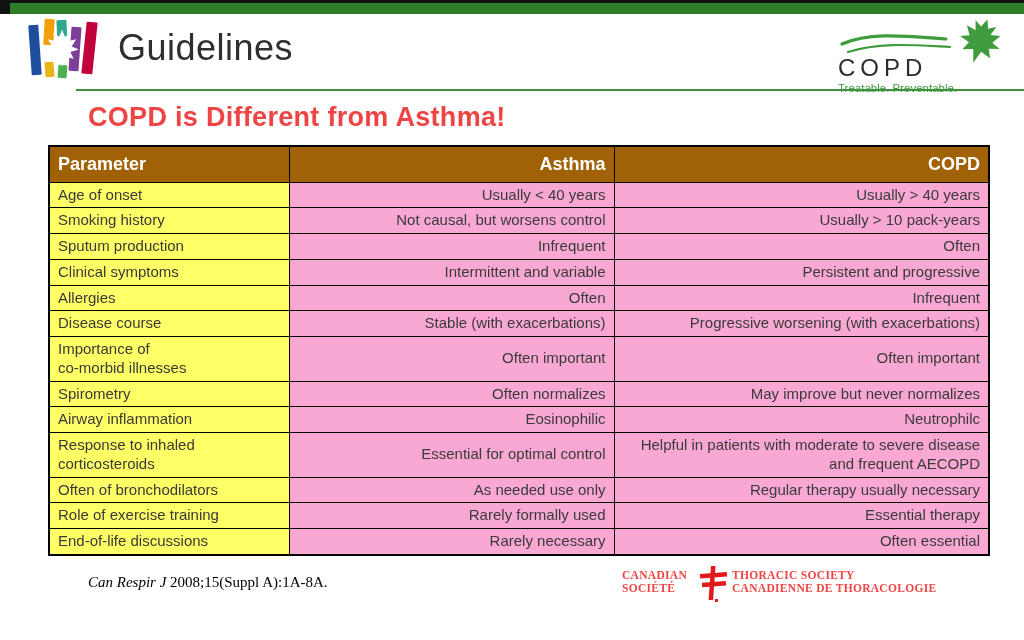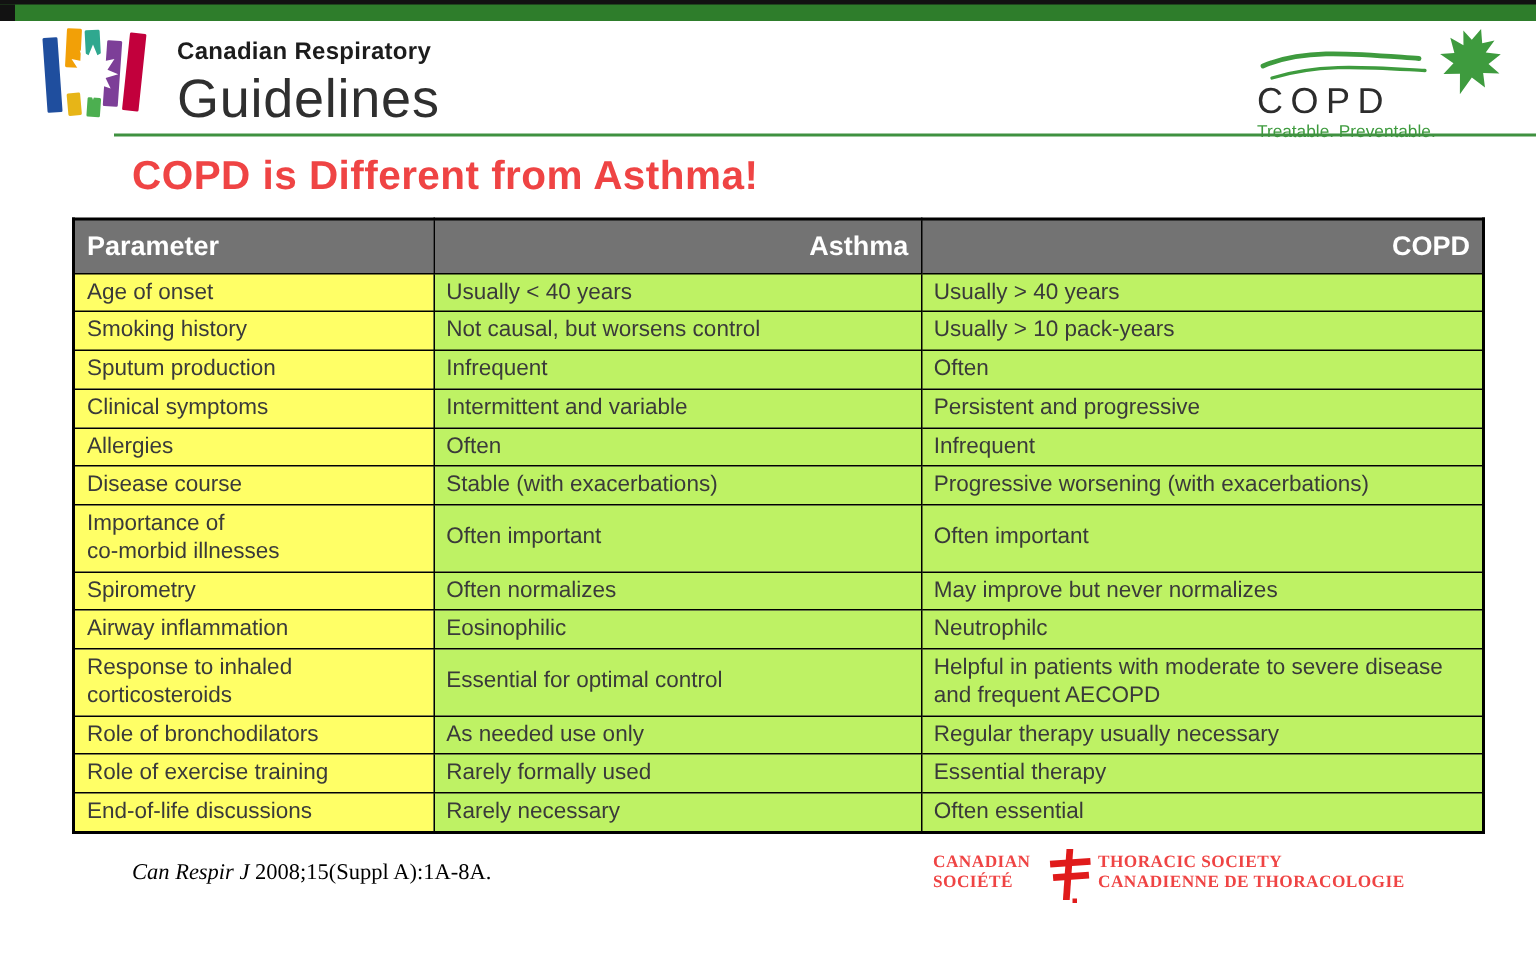--- a/index.html
+++ b/index.html
@@ -49,28 +49,28 @@
   }
 
   
   table.cmp{
     position:absolute;left:48px;top:145px;width:940px;
     border-collapse:collapse;table-layout:fixed;
     border:2px solid #000;
   }
   table.cmp th,table.cmp td{border:1px solid #000;box-sizing:border-box;}
   table.cmp thead th{
-    background:#737373;color:#fff;font-weight:bold;font-size:18px;
+    background:#a16207;color:#fff;font-weight:bold;font-size:18px;
     height:36px;padding:2px 8px;
   }
   th.col-param{text-align:left;}
   th.col-asthma,th.col-copd{text-align:right;}
   table.cmp td{font-size:15px;color:#3a3a3a;padding:3px 8px;line-height:1.25;height:20px;}
   td.param-cell{background:#ffff66;text-align:left;white-space:pre-line;color:#333;}
-  td.asthma-cell,td.copd-cell{background:#bef264;text-align:left;}
+  td.asthma-cell,td.copd-cell{background:#f9a8d4;text-align:right;}
 
   
   .citation{
     position:absolute;left:88px;top:574px;
     font-family:"Liberation Serif",serif;font-size:15px;color:#000;
   }
   .citation .cit-italic{font-style:italic;}
 
   .cts{position:absolute;left:622px;top:569px;display:flex;align-items:flex-start;
        font-family:"Liberation Serif",serif;color:#ef4444;}
@@ -96,21 +96,20 @@
       <div class="bar b-yellow"></div>
       <div class="bar b-teal"></div>
       <div class="bar b-green"></div>
       <div class="bar b-purple"></div>
       <div class="bar b-red"></div>
       <svg class="leaf-white" viewBox="0 0 100 100">
         <path fill="#ffffff" d="M50 4 L57 21 L71 13 L65 31 L84 27 L73 44 L90 51 L70 57 L78 74 L58 67 L50 92 L42 67 L22 74 L30 57 L10 51 L27 44 L16 27 L35 31 L29 13 L43 21 Z"></path>
       </svg>
     </div>
     <div class="brand-text">
-      <div class="brand-line1">Canadian Respiratory</div>
       <div class="brand-line2">Guidelines</div>
     </div>
   </div>
 
   <div class="brand-right">
     <svg class="swoosh" viewBox="0 0 115 26">
       <path d="M4 14 C 32 2, 66 6, 108 9" fill="none" stroke="#3e9b3e" stroke-width="3.2" stroke-linecap="round"></path>
       <path d="M10 22 C 42 12, 74 15, 112 17" fill="none" stroke="#3e9b3e" stroke-width="2.2" stroke-linecap="round"></path>
     </svg>
     <svg class="leaf-green" viewBox="0 0 100 100">
@@ -184,21 +183,21 @@
           <td class="asthma-cell">Eosinophilic</td>
           <td class="copd-cell">Neutrophilc</td>
         </tr>
         <tr>
           <td class="param-cell">Response to inhaled
 corticosteroids</td>
           <td class="asthma-cell">Essential for optimal control</td>
           <td class="copd-cell">Helpful in patients with moderate to severe disease and frequent AECOPD</td>
         </tr>
         <tr>
-          <td class="param-cell">Role of bronchodilators</td>
+          <td class="param-cell">Often of bronchodilators</td>
           <td class="asthma-cell">As needed use only</td>
           <td class="copd-cell">Regular therapy usually necessary</td>
         </tr>
         <tr>
           <td class="param-cell">Role of exercise training</td>
           <td class="asthma-cell">Rarely formally used</td>
           <td class="copd-cell">Essential therapy</td>
         </tr>
         <tr>
           <td class="param-cell">End-of-life discussions</td>

